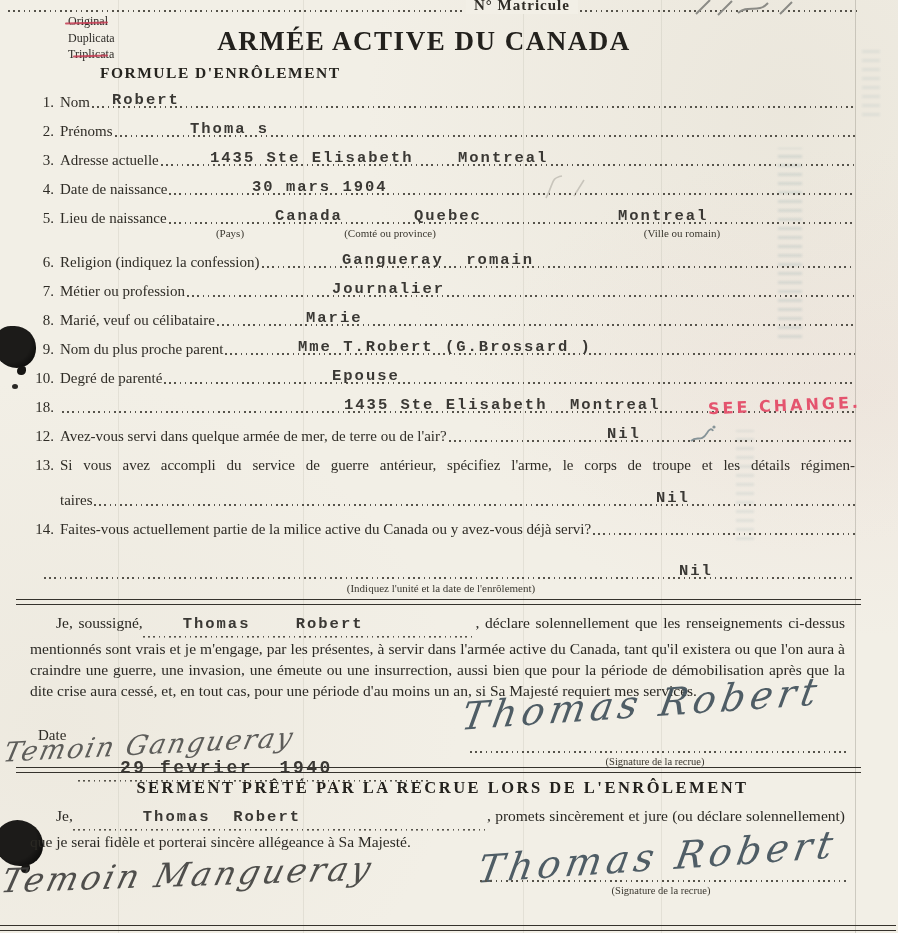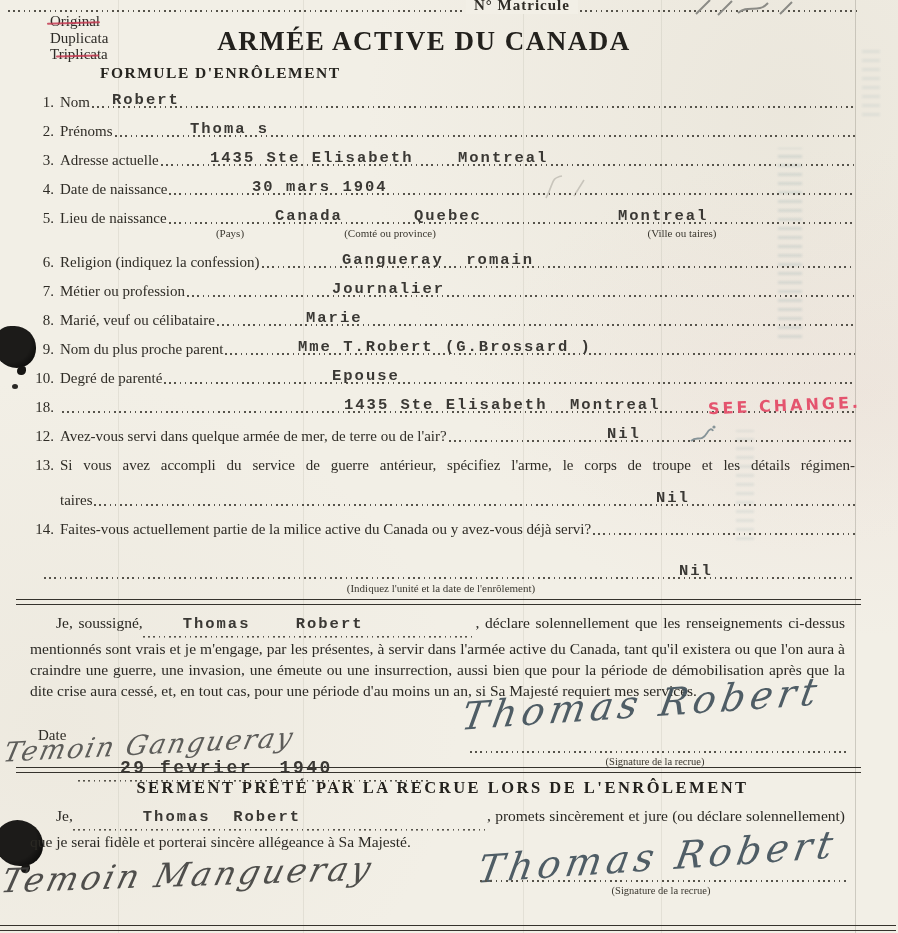--- a/index.html
+++ b/index.html
@@ -23,21 +23,21 @@
     background-image:repeating-linear-gradient(0deg, rgba(105,140,150,.35) 0 3px, transparent 3px 9px);}
   .dotline{height:1.6px;background-image:repeating-linear-gradient(90deg,#56534b 0 1.6px,transparent 1.6px 5.2px);}
   .drule{height:4px;border-top:1.6px solid #35322c;border-bottom:1.6px solid #35322c;margin-left:-14px;margin-right:-6px;}
   .blot{position:absolute;background:radial-gradient(circle at 40% 40%, #1c1b19 55%, #000 100%);}
   .blot:after{content:"";position:absolute;left:55%;bottom:-7px;width:9px;height:9px;border-radius:60% 40% 55% 50%;background:#161513;}
   
   .matric{position:absolute;top:6px;left:8px;right:40px;}
   .matric .dotline{position:absolute;top:4px;left:0;right:0;}
   .matric-label{position:absolute;top:-9px;left:458px;padding:0 8px;background:#f2efe6;
     font-weight:bold;font-size:15px;letter-spacing:1px;}
-  .copies{position:absolute;top:13px;left:50px;font-size:15px;line-height:16.5px;color:#2d2b27;font-family:Liberation Serif, serif;}
+  .copies{position:absolute;top:13px;left:68px;font-size:12px;line-height:16.5px;color:#2d2b27;font-family:Liberation Serif, serif;}
   .copy{position:relative;display:block;}
   .strike1:after,.strike3:after{content:"";position:absolute;top:52%;height:2.2px;
     background:#c43b52;border-radius:2px;transform:rotate(-1.5deg);opacity:.85;}
   .strike1:after{left:-3px;right:14%;}
   .strike3:after{left:10%;right:16%;}
   .title{position:absolute;top:26px;left:100px;right:150px;text-align:center;
     font-size:27px;font-weight:bold;letter-spacing:1.5px;color:#23211d;}
   .subtitle{position:absolute;top:64px;left:100px;right:150px;text-align:left;
     font-size:15.5px;font-weight:bold;letter-spacing:1.5px;color:#26241f;}
   
@@ -164,21 +164,21 @@
       <span class="num">5.</span>
       <span class="lbl">Lieu de naissance</span>
       <span class="fill"></span>
       <span class="val" style="left:245px">Canada</span>
       <span class="val" style="left:384px">Quebec</span>
       <span class="val" style="left:588px">Montreal</span>
     </div>
     <div class="caprow">
       <span style="left:200px">(Pays)</span>
       <span style="left:360px">(Comté ou province)</span>
-      <span style="left:652px">(Ville ou taires)</span>
+      <span style="left:652px">(Ville ou romain)</span>
     </div>
 
     <div class="row">
       <span class="num">6.</span>
       <span class="lbl">Religion (indiquez la confession)</span>
       <span class="fill"></span>
       <span class="val" style="left:312px">Gangueray  romain</span>
     </div>
 
     <div class="row">

